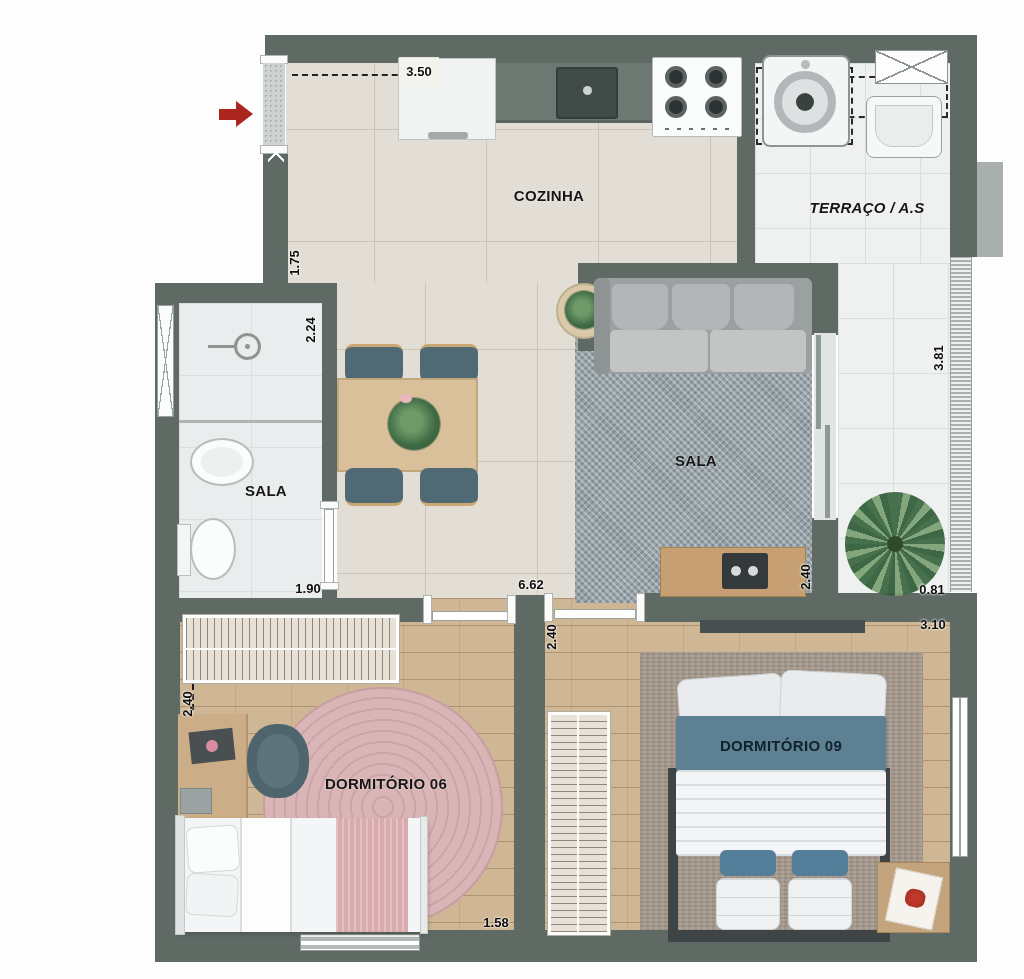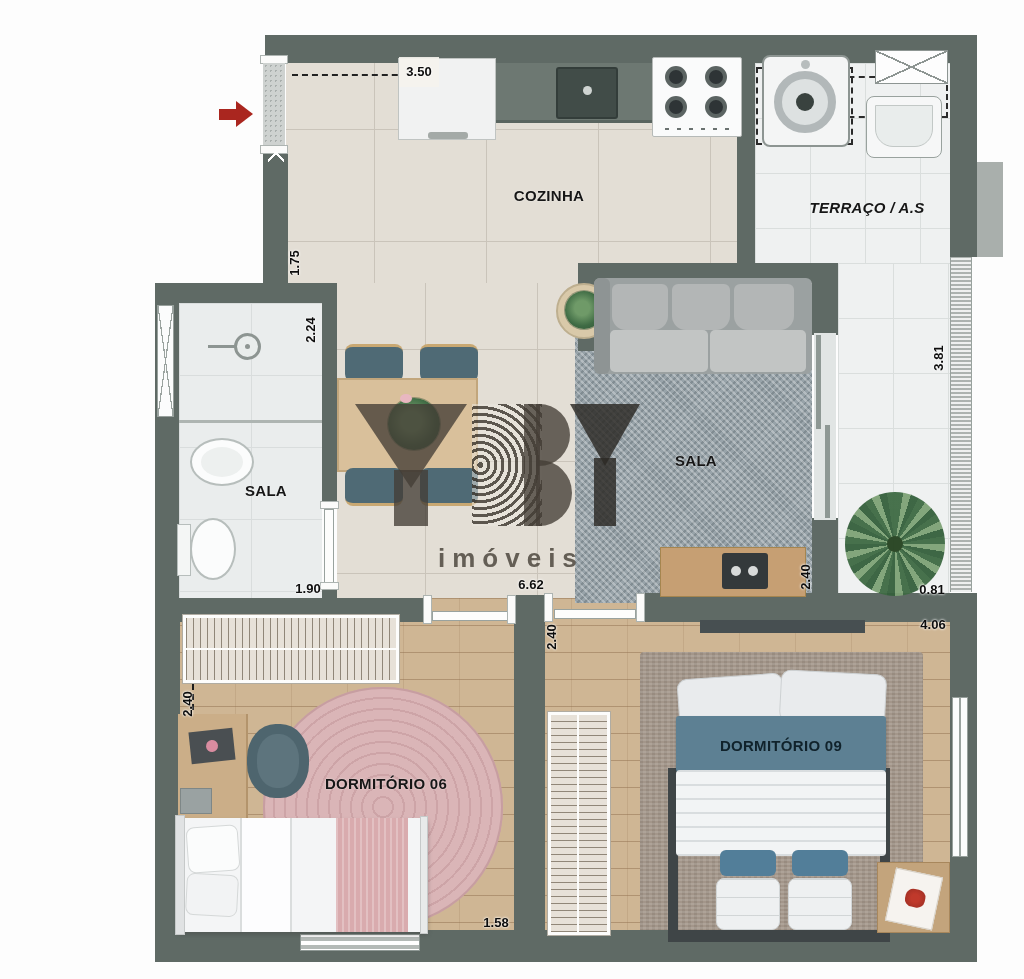--- a/index.html
+++ b/index.html
@@ -238,33 +238,20 @@
     <div class="abs" style="left:48px;top:210px;width:64px;height:52px;background:#eef0f1;border:1px solid #d2d6d7;border-radius:8px;box-sizing:border-box;
          background-image:linear-gradient(rgba(180,186,188,.5) 0 1px,transparent 1px);background-size:100% 18px;"></div>
     <div class="abs" style="left:120px;top:210px;width:64px;height:52px;background:#eef0f1;border:1px solid #d2d6d7;border-radius:8px;box-sizing:border-box;
          background-image:linear-gradient(rgba(180,186,188,.5) 0 1px,transparent 1px);background-size:100% 18px;"></div>
   </div>
   <div class="abs" style="left:877px;top:862px;width:73px;height:71px;background:#c3a47c;border:1px solid #a8875c;box-sizing:border-box;"></div>
   <div class="abs" style="left:890px;top:872px;width:48px;height:54px;background:#f6f3ef;border:1px solid #d6d0c6;transform:rotate(12deg);box-sizing:border-box;">
     <div class="abs" style="left:14px;top:16px;width:20px;height:18px;background:radial-gradient(circle,#c0392b 30%,#a93226 70%);border-radius:40%;"></div>
   </div>
 
-  <div class="abs" style="left:350px;top:400px;width:300px;height:180px;">
-    <div class="logo-dark" style="left:5px;top:4px;width:112px;height:84px;clip-path:polygon(0 0,100% 0,50% 100%);"></div>
-    <div class="logo-dark" style="left:44px;top:70px;width:34px;height:56px;"></div>
-    <div class="abs" style="left:122px;top:4px;width:70px;height:122px;
-                background:repeating-radial-gradient(circle at 12% 50%,rgba(68,62,54,.85) 0 3px,rgba(235,231,223,.5) 3px 7px);"></div>
-    <div class="logo-dark" style="left:174px;top:4px;width:16px;height:122px;"></div>
-    <div class="logo-dark" style="left:186px;top:4px;width:34px;height:62px;border-radius:0 31px 31px 0;"></div>
-    <div class="logo-dark" style="left:186px;top:60px;width:36px;height:66px;border-radius:0 33px 33px 0;"></div>
-    <div class="abs" style="left:220px;top:4px;width:70px;height:62px;clip-path:polygon(0 0,100% 0,50% 100%);background:rgba(44,41,37,.82);"></div>
-    <div class="abs" style="left:244px;top:58px;width:22px;height:68px;background:rgba(44,41,37,.82);"></div>
-    <div class="abs" style="left:88px;top:144px;width:180px;font:700 26px/28px 'Liberation Sans',sans-serif;
-                letter-spacing:7px;color:rgba(82,76,67,.88);text-align:left;">imóveis</div>
-  </div>
 
   <div class="abs" style="left:219px;top:101px;width:34px;height:26px;">
     <div class="abs" style="left:0;top:8px;width:17px;height:11px;background:#aa261f;"></div>
     <div class="abs" style="left:17px;top:0;width:0;height:0;border-left:17px solid #aa261f;border-top:13px solid transparent;border-bottom:13px solid transparent;"></div>
   </div>
 
   <div class="rlabel" style="left:504px;top:188px;width:90px;">COZINHA</div>
   <div class="rlabel" style="left:797px;top:200px;width:140px;font-style:italic;">TERRAÇO / A.S</div>
   <div class="rlabel" style="left:231px;top:483px;width:70px;">SALA</div>
   <div class="rlabel" style="left:666px;top:453px;width:60px;">SALA</div>
@@ -273,17 +260,17 @@
 
   <div class="dim" style="left:399px;top:57px;width:40px;background:rgba(245,243,238,.92);padding:8px 0;">3.50</div>
   <div class="dim v" style="left:273px;top:256px;">1.75</div>
   <div class="dim v" style="left:289px;top:323px;">2.24</div>
   <div class="dim v" style="left:917px;top:351px;">3.81</div>
   <div class="dim" style="left:288px;top:582px;width:40px;">1.90</div>
   <div class="dim" style="left:511px;top:578px;width:40px;">6.62</div>
   <div class="dim v" style="left:784px;top:570px;">2.40</div>
   <div class="dim" style="left:912px;top:583px;width:40px;">0.81</div>
   <div class="dim v" style="left:530px;top:630px;">2.40</div>
-  <div class="dim" style="left:913px;top:618px;width:40px;">4.06</div>
+  <div class="dim" style="left:913px;top:618px;width:40px;">3.10</div>
   <div class="dim v" style="left:166px;top:697px;">2.40</div>
   <div class="dim" style="left:476px;top:916px;width:40px;">1.58</div>
 
 </div>
 
 </body></html>

